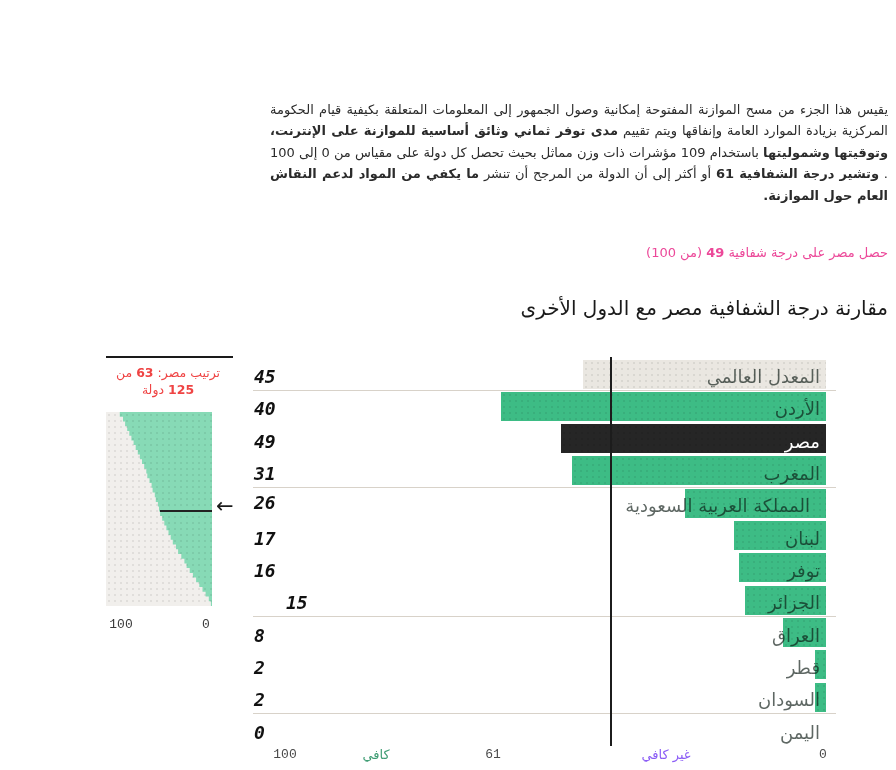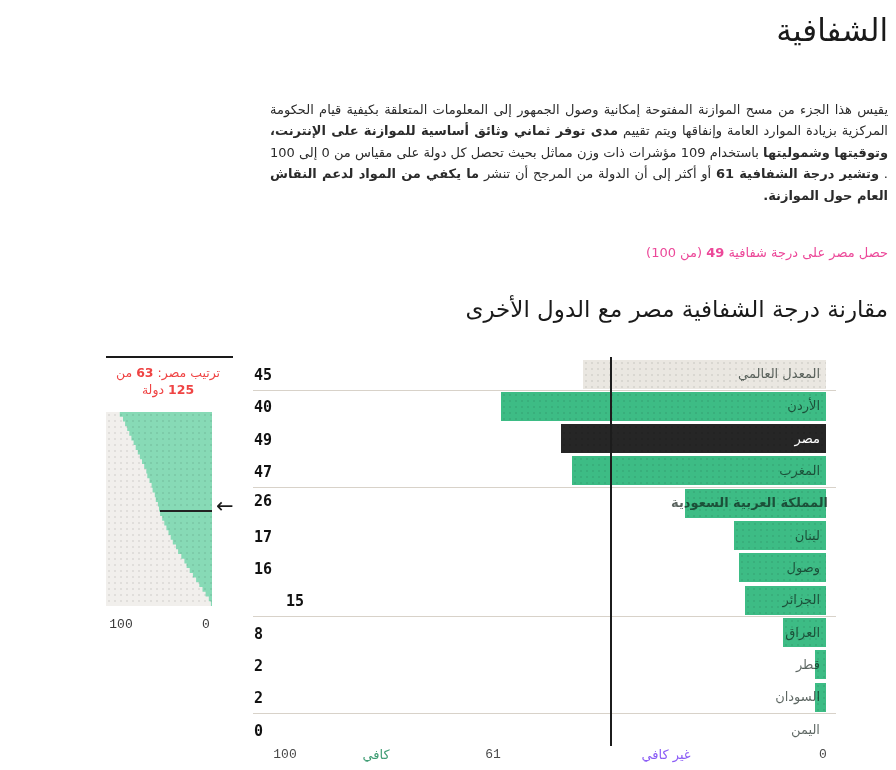--- a/index.html
+++ b/index.html
@@ -7,55 +7,54 @@
         font-family:"DejaVu Sans",sans-serif;color:#1a1a1a;}
   .mono{font-family:Liberation Mono, monospace;}
 
   .page-title{position:absolute;top:12px;left:0;width:888px;text-align:right;direction:rtl;
       font-family:"DejaVu Serif","DejaVu Sans",serif;font-size:31px;font-weight:400;margin:0;}
   .para{position:absolute;top:99px;left:270px;width:618px;margin:0;direction:rtl;
       text-align:justify;font-size:13px;line-height:21.4px;color:#2b2b2b;}
   .score-line{position:absolute;top:245px;left:270px;width:618px;margin:0;direction:rtl;
       text-align:right;font-size:13px;color:#ec4899;}
   .chart-title{position:absolute;top:296px;left:0;width:888px;margin:0;direction:rtl;
-      font-family:"DejaVu Serif","DejaVu Sans",serif;font-size:23px;font-weight:400;}
+      font-family:"DejaVu Serif","DejaVu Sans",serif;font-size:20px;font-weight:400;}
 
   
   .bar{position:absolute;height:29px;}
   .bar.country{background:#3dbc85;}
   .bar.highlight{background:#262626;}
   .bar.average{background:#eae7e1;}
   .dotted::after{content:"";position:absolute;inset:0;
       background-image:radial-gradient(rgba(0,0,0,0.07) 1px,transparent 1.2px);background-size:6px 6px;}
-  .country-label{position:absolute;direction:rtl;text-align:right;font-size:13px;
+  .country-label{position:absolute;direction:rtl;text-align:right;font-size:18px;
       color:rgba(10,25,18,0.66);white-space:nowrap;}
   .country-label.on-dark{color:#ffffff;}
-  .value-label{position:absolute;left:254px;font-size:15px;font-weight:bold;color:#111;
-      font-family:"DejaVu Sans Mono",monospace;}
+  .value-label{position:absolute;left:254px;font-size:18px;font-weight:bold;color:#111;
+      font-family:"DejaVu Sans Mono",monospace;font-style:italic;}
   .row-sep{position:absolute;left:253px;width:583px;height:1px;background:#d8d2c9;}
   .vline{position:absolute;width:2px;background:#1c1c1c;}
   .ax{position:absolute;top:747px;transform:translateX(-50%);font-size:13px;color:#4a4a4a;white-space:nowrap;}
   .ax.suff{color:#3f9d74;}
   .ax.insuff{color:#8b5cf6;}
 
   
   .mini-rule{position:absolute;left:106px;top:356px;width:127px;height:2px;background:#1a1a1a;}
   .mini-caption{position:absolute;left:103px;top:364px;width:130px;direction:rtl;text-align:center;
       font-size:12.5px;line-height:17px;color:#ef4444;}
   .mini-panel{position:absolute;left:106px;top:412px;width:106px;height:194px;background:#f1efec;}
   .egypt-line{position:absolute;height:2px;background:#222;}
   .mini-arrow{position:absolute;left:216px;top:494px;font-size:21px;color:#1a1a1a;}
   .mini-ax{position:absolute;top:617px;transform:translateX(-50%);font-size:13px;color:#3a3a3a;}
 </style>
 </head>
 <body>
 
 <div class="page">
 
-  <h1 class="page-title" dir="rtl">الشفافية</h1>
 
   <p class="para" id="paragraph" dir="rtl"><span>يقيس هذا الجزء من مسح الموازنة المفتوحة إمكانية وصول الجمهور إلى المعلومات المتعلقة بكيفية قيام الحكومة المركزية بزيادة الموارد العامة وإنفاقها ويتم تقييم </span><b>مدى توفر ثماني وثائق أساسية للموازنة على الإنترنت، وتوقيتها وشموليتها</b><span> باستخدام 109 مؤشرات ذات وزن مماثل بحيث تحصل كل دولة على مقياس من 0 إلى 100 . </span><b>وتشير درجة الشفافية 61</b><span> أو أكثر إلى أن الدولة من المرجح أن تنشر </span><b>ما يكفي من المواد لدعم النقاش العام حول الموازنة.</b></p>
 
   <p class="score-line" id="score-line" dir="rtl"><span>حصل مصر على درجة شفافية </span><b>49</b><span> (من 100)</span></p>
 
   <h2 class="chart-title" dir="rtl">مقارنة درجة الشفافية مصر مع الدول الأخرى</h2>
 
   <div id="chart">
     <span class="ax mono" style="left:285px">100</span>
     <span class="ax suff" style="left:376px">كافي</span>
@@ -82,29 +81,29 @@
     <span class="country-label" style="right: 76px; top: 366px;">المعدل العالمي</span>
     <span class="value-label" style="top: 366px;">45</span>
     <div class="bar dotted country" style="top: 391.833px; width: 324.6px; left: 501.4px;"></div>
     <span class="country-label" style="right: 76px; top: 398.333px;">الأردن</span>
     <span class="value-label" style="top: 398.333px;">40</span>
     <div class="bar dotted highlight" style="top: 424.166px; width: 265.09px; left: 560.91px;"></div>
     <span class="country-label on-dark" style="right: 76px; top: 430.666px;">مصر</span>
     <span class="value-label" style="top: 430.666px;">49</span>
     <div class="bar dotted country" style="top: 456.499px; width: 254.27px; left: 571.73px;"></div>
     <span class="country-label" style="right: 76px; top: 462.999px;">المغرب</span>
-    <span class="value-label" style="top: 462.999px;">47</span>
+    <span class="value-label" style="top: 462.999px;">31</span>
     <div class="bar dotted country" style="top: 488.832px; width: 140.66px; left: 685.34px;"></div>
-    <span class="country-label" style="right: 68px; top: 495.332px; font-weight: bold;">المملكة العربية السعودية</span>
+    <span class="country-label" style="right: 86px; top: 495.332px;">المملكة العربية السعودية</span>
     <span class="value-label" style="top: 492px;">26</span>
     <div class="bar dotted country" style="top: 521.165px; width: 91.97px; left: 734.03px;"></div>
     <span class="country-label" style="right: 76px; top: 527.665px;">لبنان</span>
     <span class="value-label" style="top: 527.665px;">17</span>
     <div class="bar dotted country" style="top: 553.498px; width: 86.56px; left: 739.44px;"></div>
-    <span class="country-label" style="right: 76px; top: 559.998px;">وصول</span>
+    <span class="country-label" style="right: 76px; top: 559.998px;">توفر</span>
     <span class="value-label" style="top: 559.998px;">16</span>
     <div class="bar dotted country" style="top: 585.831px; width: 81.15px; left: 744.85px;"></div>
     <span class="country-label" style="right: 76px; top: 592.331px;">الجزائر</span>
     <span class="value-label" style="top: 592.331px; margin-left: 32px;">15</span>
     <div class="bar dotted country" style="top: 618.164px; width: 43.28px; left: 782.72px;"></div>
     <span class="country-label" style="right: 76px; top: 624.664px;">العراق</span>
     <span class="value-label" style="top: 624.664px;">8</span>
     <div class="bar dotted country" style="top: 650.497px; width: 10.82px; left: 815.18px;"></div>
     <span class="country-label" style="right: 76px; top: 656.997px;">قطر</span>
     <span class="value-label" style="top: 656.997px;">2</span>

